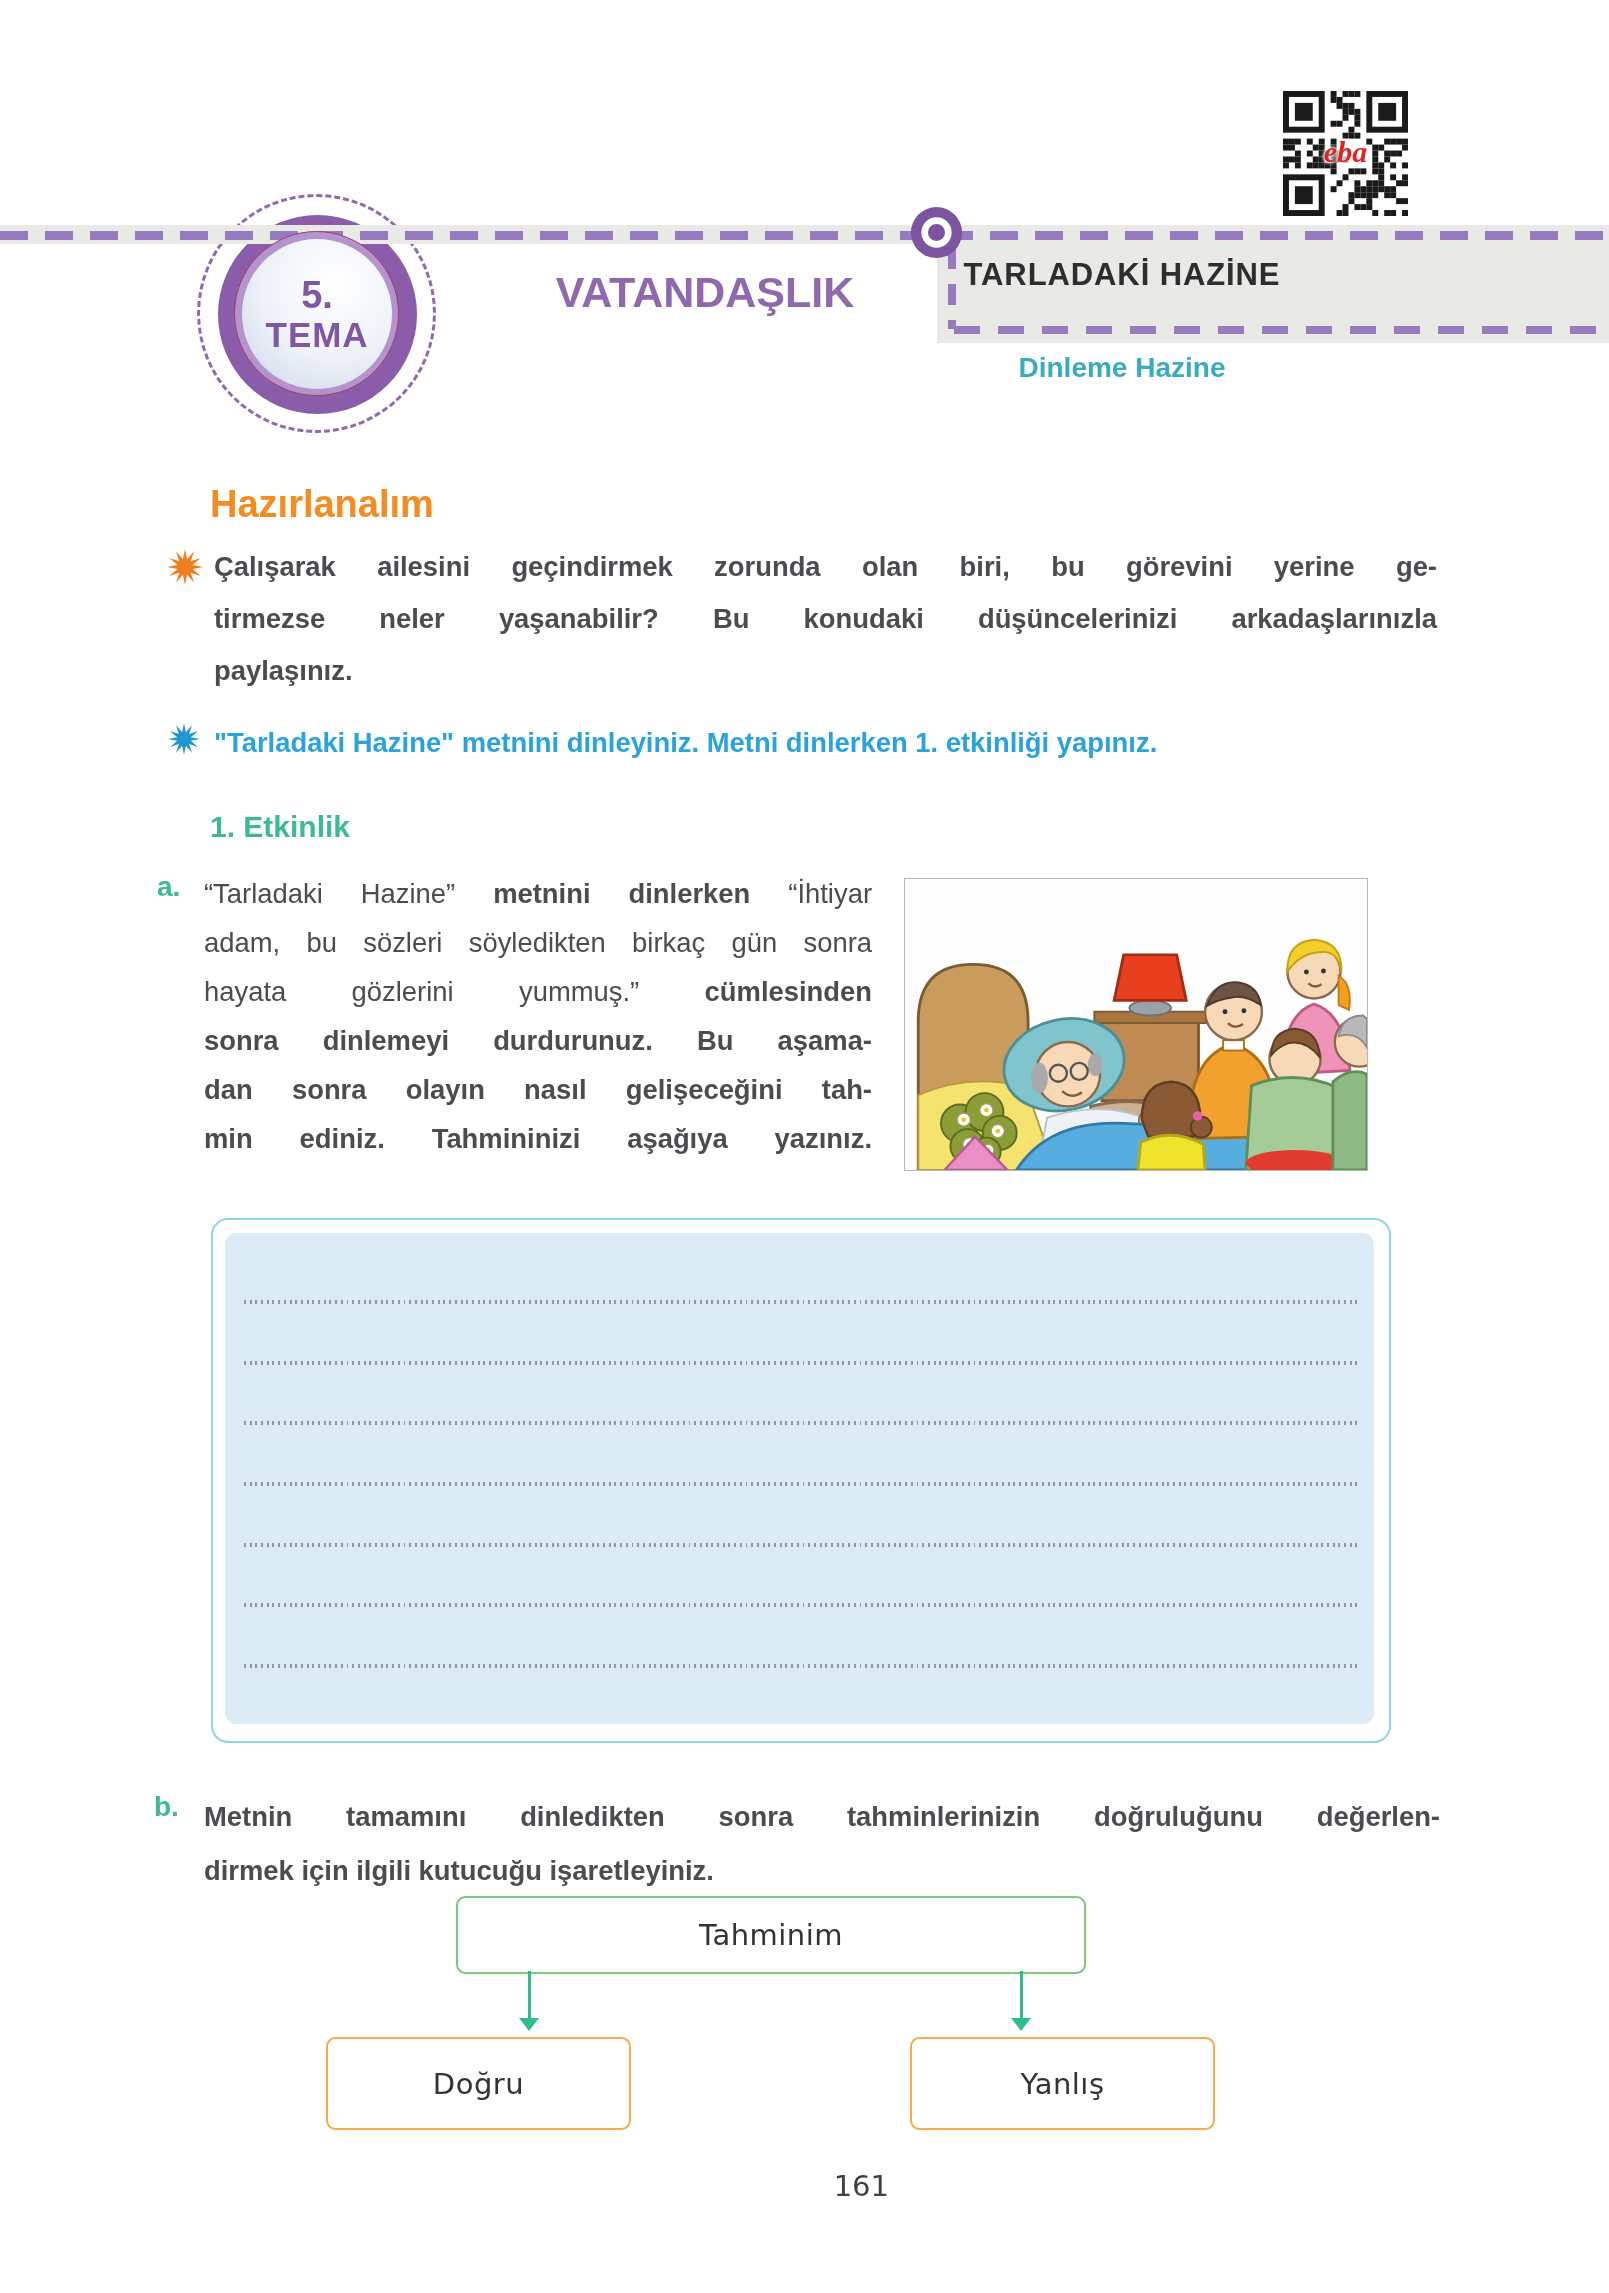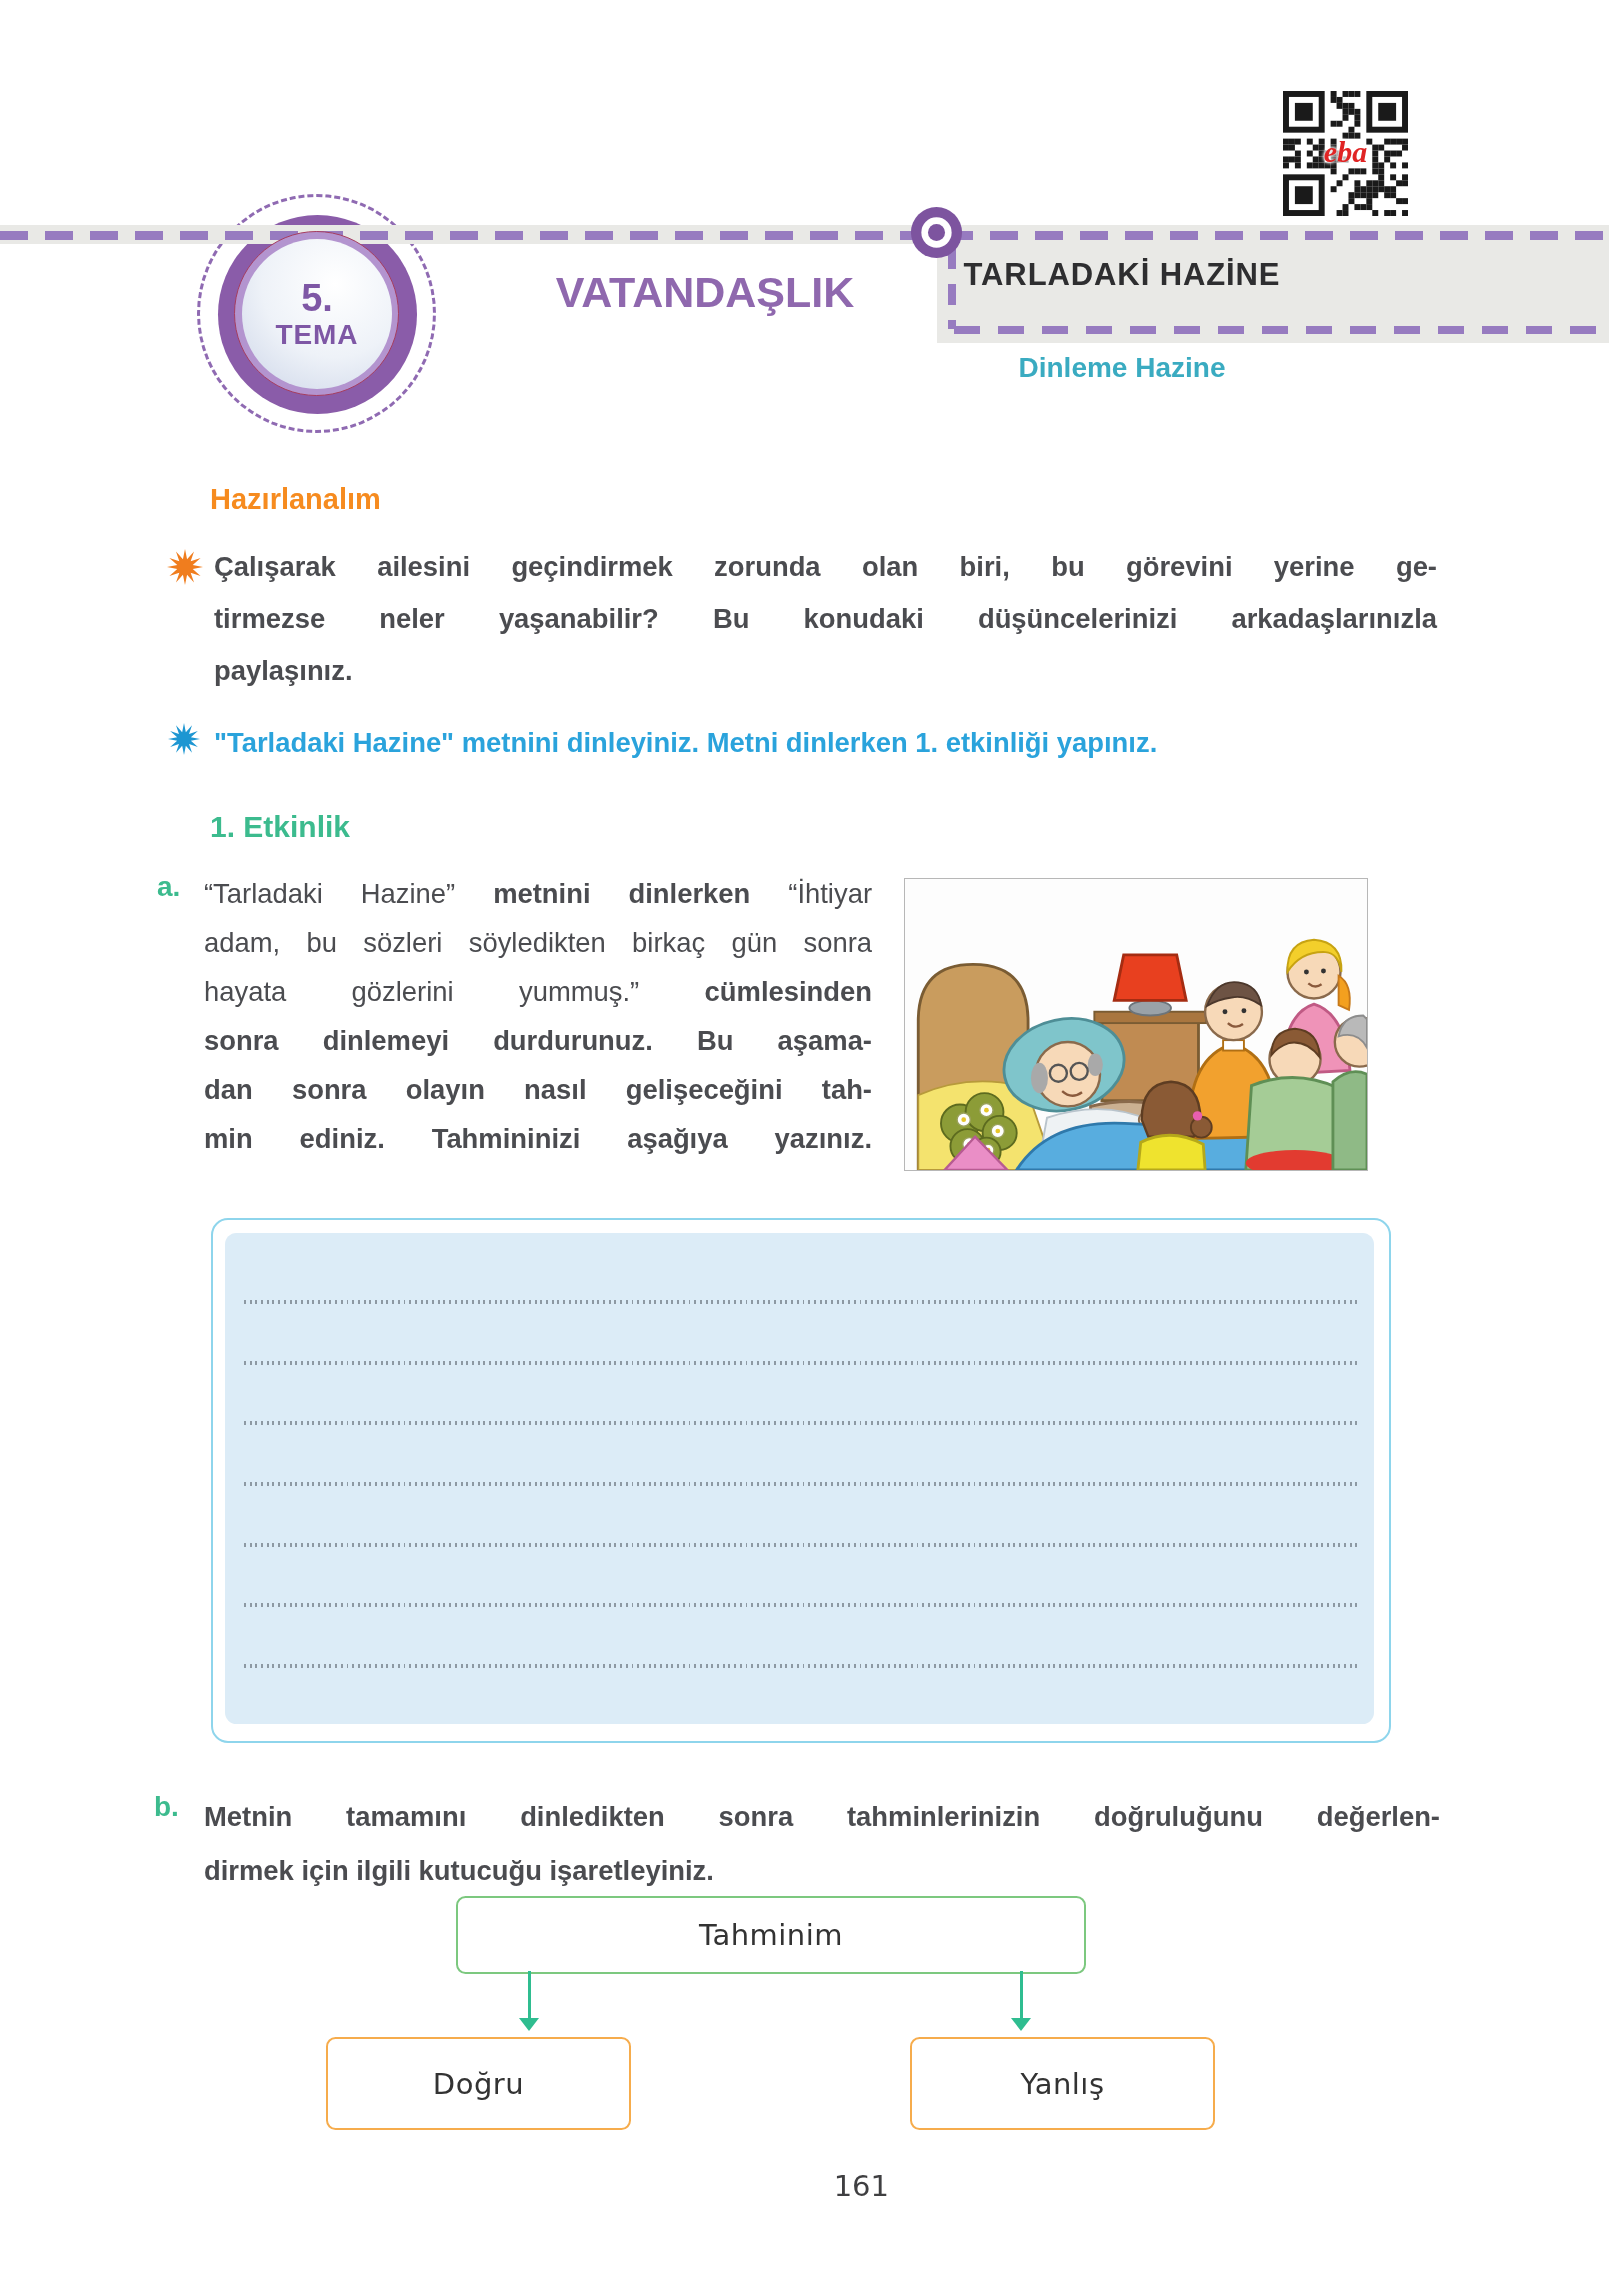--- a/index.html
+++ b/index.html
@@ -13,21 +13,21 @@
           background:repeating-linear-gradient(90deg,#977bc0 0 28px,transparent 28px 45px);}
 
   
   .badge-dashed{left:197px;top:194px;width:233px;height:233px;border:3.8px dashed #8f6ab2;border-radius:50%;z-index:1;}
   .badge-ring{left:218px;top:215px;width:199px;height:199px;border-radius:50%;background:#8a5ca9;z-index:1;}
   .badge-mid{left:234px;top:231px;width:163px;height:163px;border-radius:50%;background:#b394cf;border:1.9px solid #a63d5f;z-index:4;}
   .badge-inner{left:242px;top:239px;width:150px;height:150px;border-radius:50%;z-index:5;
                background:radial-gradient(circle at 62% 30%,#ffffff 0%,#eef2f8 52%,#ccd5e8 100%);
                display:flex;flex-direction:column;align-items:center;justify-content:center;}
   .badge-num{font-size:38px;font-weight:bold;color:#7e57a5;line-height:1;}
-  .badge-label{font-size:28px;font-weight:bold;color:#7e57a5;line-height:1;margin-top:3.8px;letter-spacing:0.9px;}
+  .badge-label{font-size:35px;font-weight:bold;color:#7e57a5;line-height:1;margin-top:3.8px;letter-spacing:0.9px;}
 
   
   .qr{left:1283px;top:91px;width:125px;height:125px;background:#e5e5e5;z-index:1;}
   .qr svg{display:block;width:125px;height:125px;}
   .qr-label{left:0;top:44px;width:125px;text-align:center;font-family:"Liberation Serif",serif;
             font-style:italic;font-weight:bold;font-size:30px;color:#e02424;
             text-shadow:0 0 4.7px #fff,0 0 4.7px #fff,0 0 2.8px #fff;z-index:2;}
 
   
   .header-box{left:937px;top:225px;width:673px;height:118px;background:#e9e9e6;z-index:1;}
@@ -37,21 +37,21 @@
         background:repeating-linear-gradient(90deg,#977bc0 0 26.5px,transparent 26.5px 44px);}
   .header-title{left:942px;top:257px;width:360px;text-align:center;font-size:31px;font-weight:bold;
                 color:#2e2e30;letter-spacing:0.9px;z-index:4;}
   .text-type{left:942px;top:352px;width:360px;text-align:center;font-size:28px;font-weight:bold;color:#3aabc1;z-index:4;}
   .bullseye{left:910px;top:206px;width:53px;height:53px;z-index:4;}
 
   .subject-title{left:544px;top:268px;width:322px;text-align:center;font-size:43px;font-weight:bold;
                  color:#8f68ae;z-index:4;}
 
   
-  .prep-heading{left:210px;top:483px;font-size:29px;font-weight:bold;color:#f68b1f;}
+  .prep-heading{left:210px;top:483px;font-size:38px;font-weight:bold;color:#f68b1f;}
   .sun{width:36px;height:36px;}
   .bullet1-icon{left:167px;top:549px;}
   .bullet2-icon{left:168px;top:723px;width:32px;height:32px;}
   .bullet1-text{left:214px;top:541px;width:1223px;font-size:27.4px;font-weight:bold;color:#4b4c50;line-height:52px;}
   .bullet2-text{left:214px;top:719px;width:1240px;font-size:27.4px;font-weight:bold;color:#2aa3dc;line-height:47px;}
   .jline{text-align:justify;text-align-last:justify;}
   .lline{text-align:right;text-align-last:left;}
 
   .activity-heading{left:210px;top:810px;font-size:30px;font-weight:bold;color:#3cbb8e;}
 

